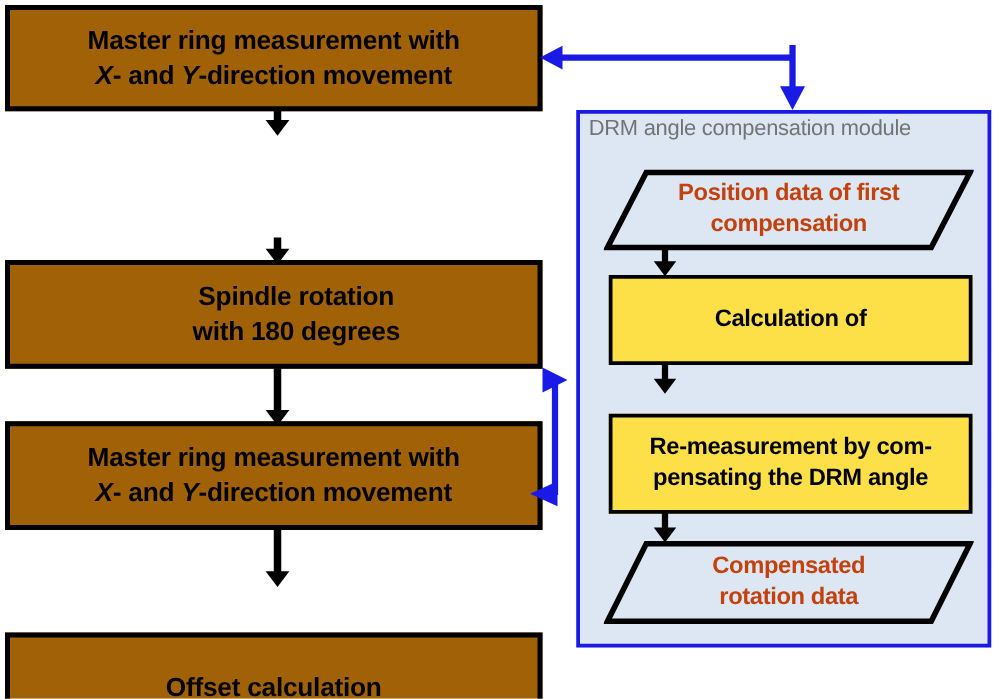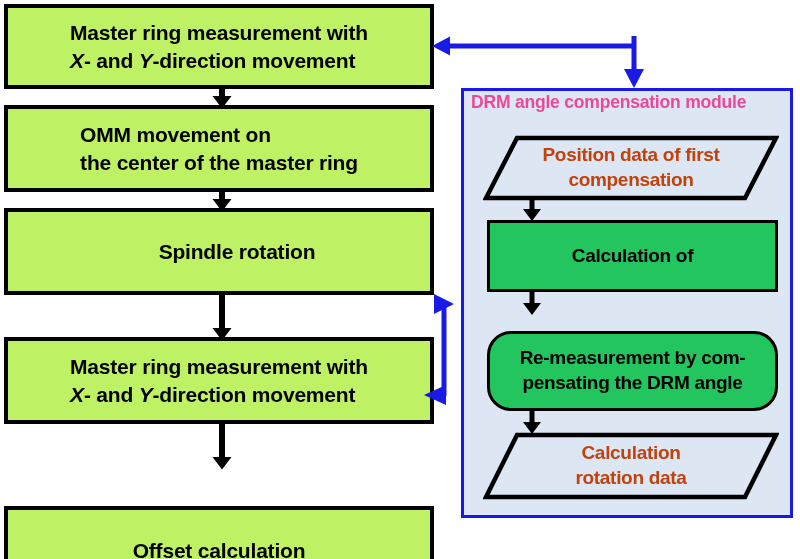--- a/index.html
+++ b/index.html
@@ -13,24 +13,25 @@
     height: 559px;
     background: #ffffff;
     font-family: "Liberation Sans", sans-serif;
     overflow: hidden;
   }
   
   .proc-box {
     position: absolute;
     box-sizing: border-box;
     border: 4px solid #000000;
-    background: #bef264;
+    background: #a16207;
     display: flex;
     align-items: center;
     justify-content: center;
+    text-align: center;
     font-weight: bold;
     font-size: 21px;
     line-height: 1.32;
     color: #000000;
     letter-spacing: -0.2px;
   }
   .proc-box .txt { padding: 0 6px; }
   .proc-box em {
     font-style: italic;
     font-weight: bold;
@@ -45,30 +46,30 @@
     box-sizing: border-box;
     border: 3px solid #1a1ae6;
     background: #dde6f3;
   }
   #module-title {
     position: absolute;
     left: 471px;
     top: 92px;
     width: 320px;
     font-size: 17.5px;
-    font-weight: bold;
-    color: #ec4899;
+    font-weight: normal;
+    color: #737373;
     letter-spacing: -0.2px;
     white-space: nowrap;
   }
   .mod-box {
     position: absolute;
     box-sizing: border-box;
     border: 3.5px solid #000000;
-    background: #22c55e;
+    background: #fde047;
     display: flex;
     align-items: center;
     justify-content: center;
     text-align: center;
     font-weight: bold;
     font-size: 19px;
     line-height: 1.3;
     color: #000000;
     letter-spacing: -0.3px;
   }
@@ -107,30 +108,25 @@
 
 <div id="canvas">
 
   <div class="proc-box" style="left:4px; top:4px; width:430px; height:85px;">
     <span class="txt">
       <span>Master ring measurement with</span><br>
       <em>X</em><span>- and </span><em>Y</em><span>-direction movement</span>
     </span>
   </div>
 
-  <div class="proc-box" style="left:4px; top:105px; width:430px; height:87px;">
-    <span class="txt">
-      <span>OMM movement on</span><br>
-      <span>the center of the master ring</span>
-    </span>
-  </div>
 
   <div class="proc-box" style="left:4px; top:208px; width:430px; height:87px;padding-left:36px;">
     <span class="txt">
       <span>Spindle rotation</span><br>
+      <span>with 180 degrees</span>
     </span>
   </div>
 
   <div class="proc-box" style="left:4px; top:337px; width:430px; height:87px;">
     <span class="txt">
       <span>Master ring measurement with</span><br>
       <em>X</em><span>- and </span><em>Y</em><span>-direction movement</span>
     </span>
   </div>
 
@@ -197,37 +193,37 @@
     <span>
       <span>Calculation of</span><br>
     </span>
   </div>
 
   <svg class="arrow-svg" style="left:521px; top:290px;" width="22" height="26" viewBox="0 0 22 26">
     <path d="M11 0 L11 14" stroke="#000" stroke-width="5" fill="none"></path>
     <path d="M2 13 L20 13 L11 25 Z" fill="#000"></path>
   </svg>
 
-  <div class="mod-box" style="left:487px; top:331px; width:291px; height:80px;border-radius:24px;">
+  <div class="mod-box" style="left:487px; top:331px; width:291px; height:80px;">
     <span>
       <span>Re-measurement by com-</span><br>
       <span>pensating the DRM angle</span>
     </span>
   </div>
 
   <svg class="arrow-svg" style="left:521px; top:409px;" width="22" height="26" viewBox="0 0 22 26">
     <path d="M11 0 L11 14" stroke="#000" stroke-width="5" fill="none"></path>
     <path d="M2 13 L20 13 L11 25 Z" fill="#000"></path>
   </svg>
 
   <div class="para-wrap" style="left:483px; top:432px; width:296px; height:68px;">
     <svg width="296" height="68" viewBox="0 0 296 68">
       <polygon points="34,3 293,3 262,65 3,65" fill="#dde6f3" stroke="#000000" stroke-width="4.5" stroke-linejoin="miter"></polygon>
     </svg>
     <div class="para-label">
       <span>
-        <span>Calculation</span><br>
+        <span>Compensated</span><br>
         <span>rotation data</span>
       </span>
     </div>
   </div>
 
 </div>
 
 </body></html>

